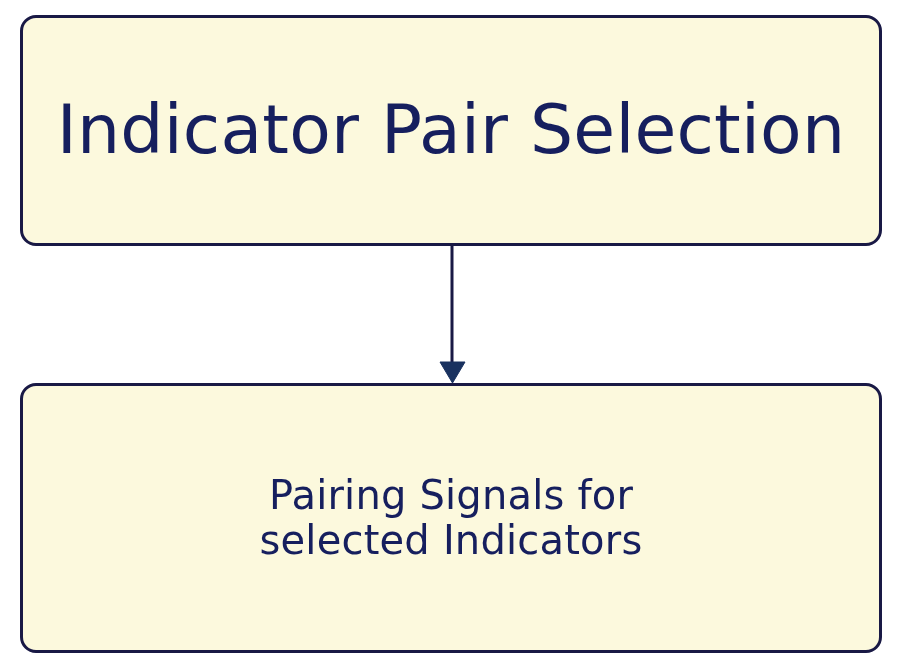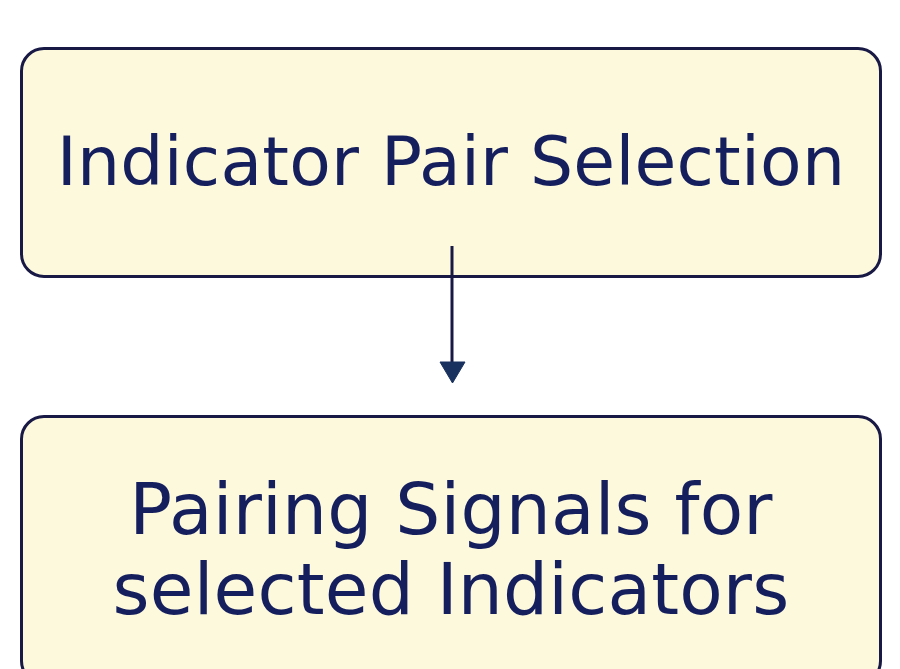--- a/index.html
+++ b/index.html
@@ -19,49 +19,48 @@
     width: 900px;
     height: 669px;
     background: #ffffff;
   }
 
   .node {
     position: absolute;
     box-sizing: border-box;
     background: #fcf9dd;
     border: 3px solid #191945;
-    border-radius: 24px;
+    border-radius: 16px;
     display: flex;
     align-items: center;
     justify-content: center;
     text-align: center;
     color: #161f5e;
     line-height: 1.12;
     letter-spacing: 0.2px;
     white-space: pre-line;
     user-select: none;
-    margin-top: 32px;
   }
 
   
   #node-indicator-pair-selection {
     left: 20px;
     top: 15px;
     width: 862px;
     height: 231px;
     font-size: 68px;
   }
 
   
   #node-pairing-signals {
     left: 20px;
     top: 383px;
     width: 862px;
     height: 270px;
-    font-size: 71px;
+    font-size: 40px;
   }
 
   
   #edge-layer {
     position: absolute;
     left: 0;
     top: 0;
     width: 900px;
     height: 669px;
     pointer-events: none;

